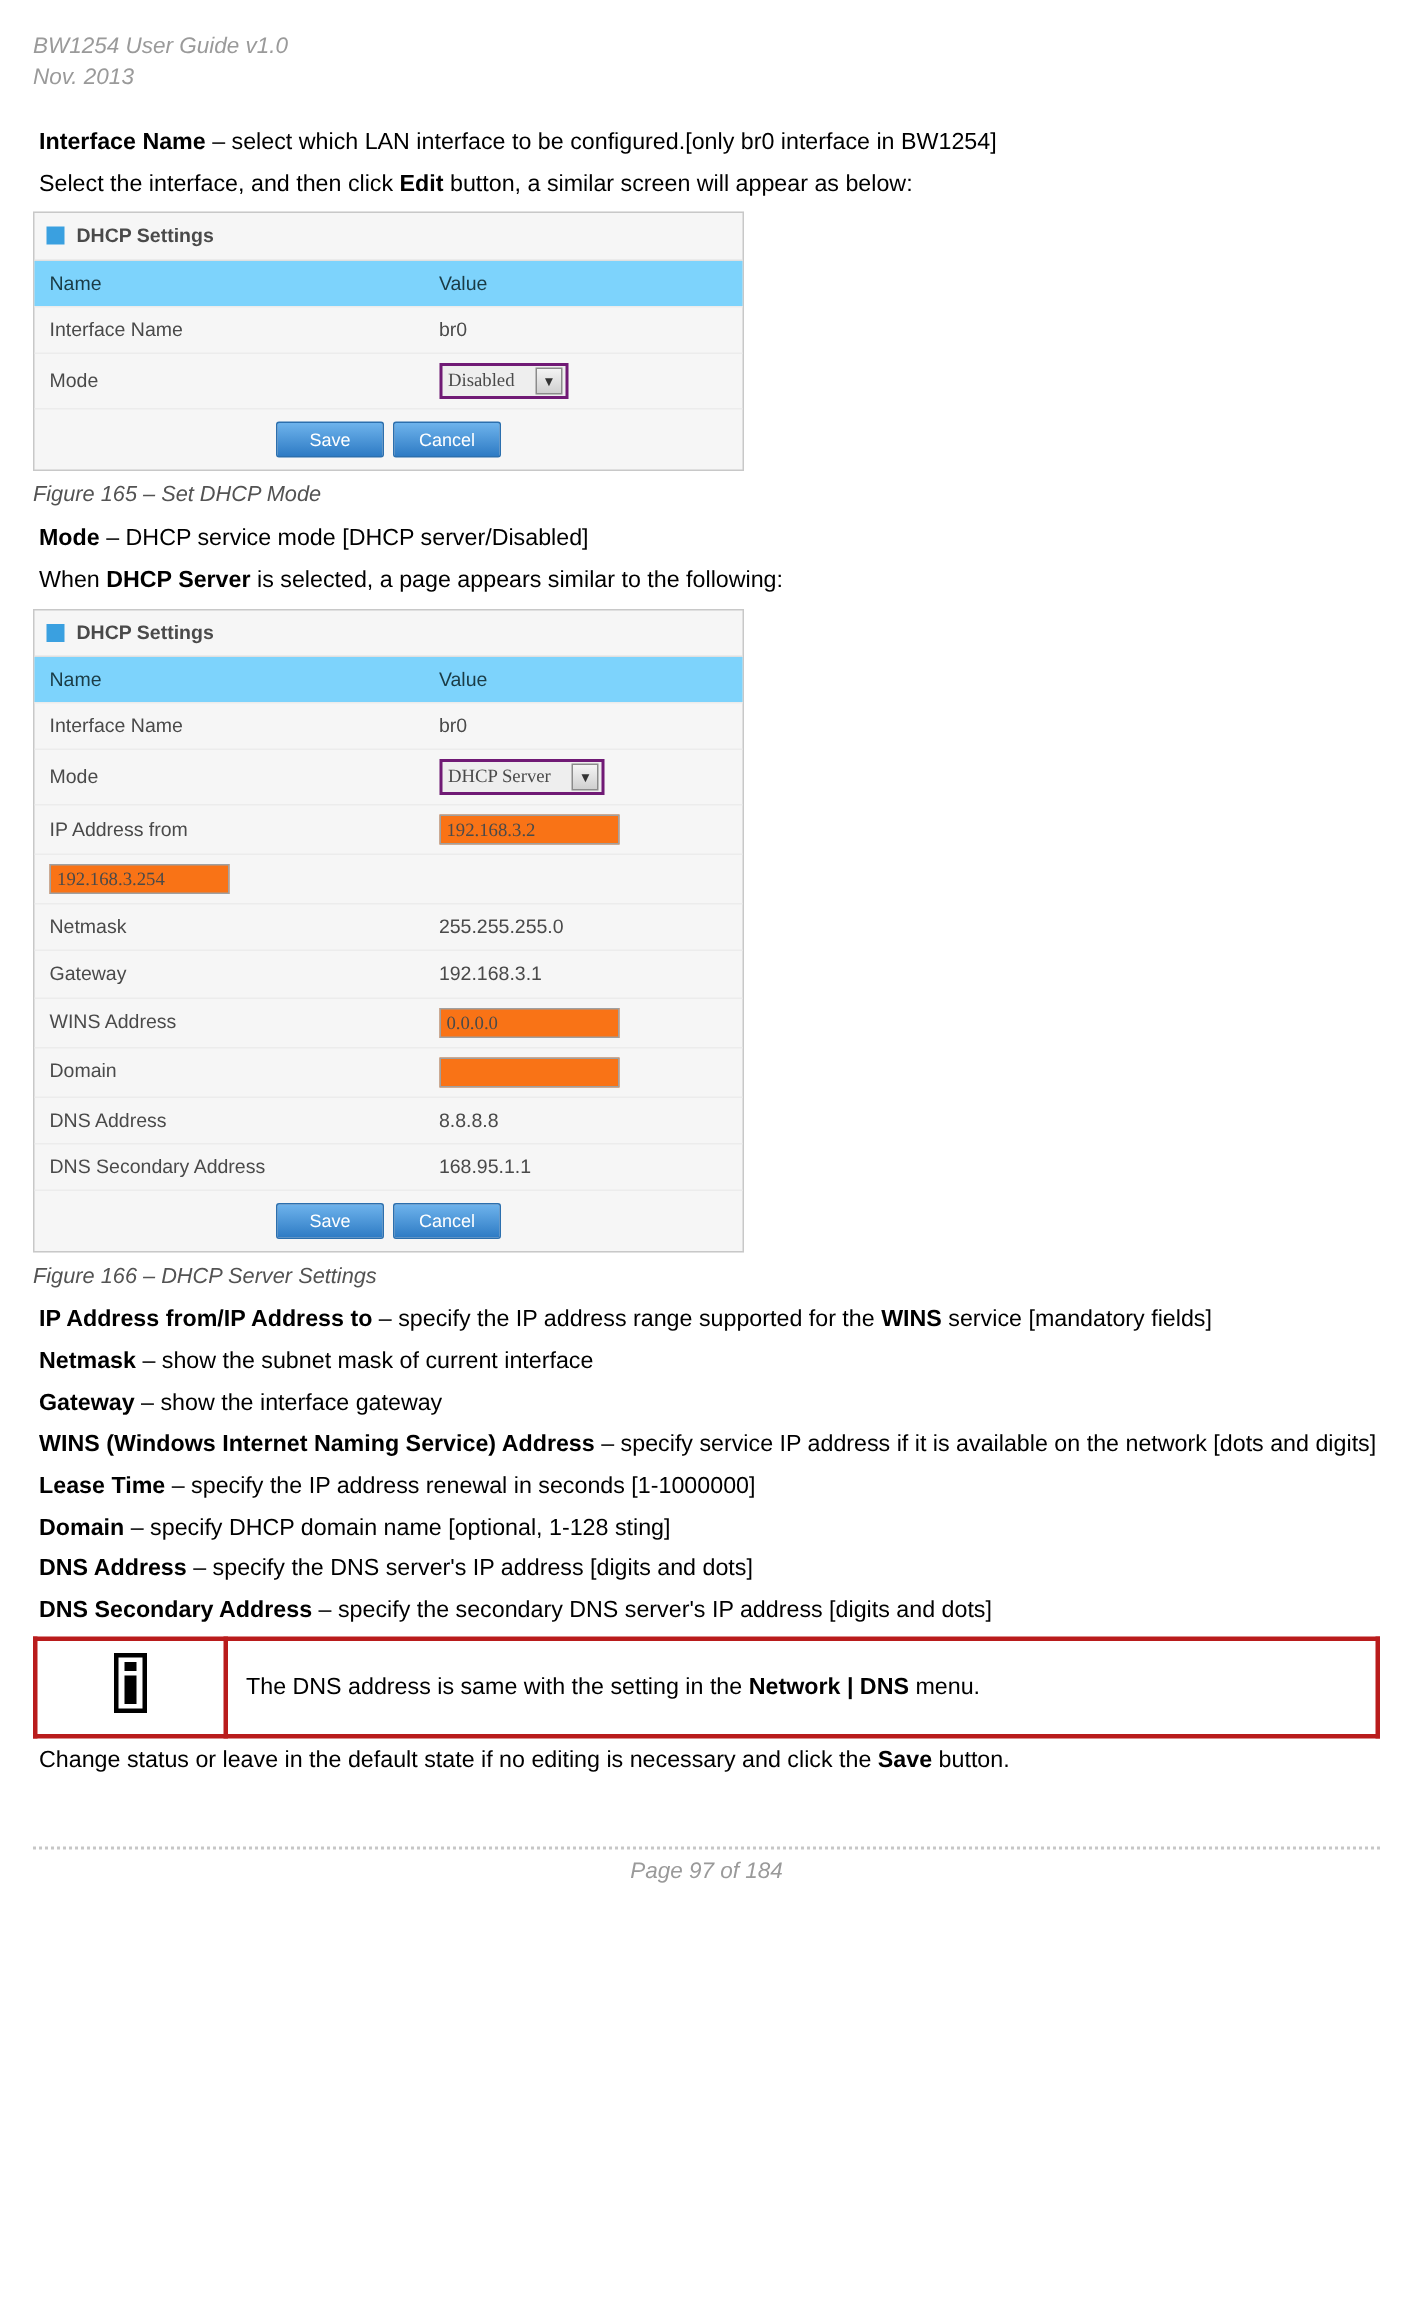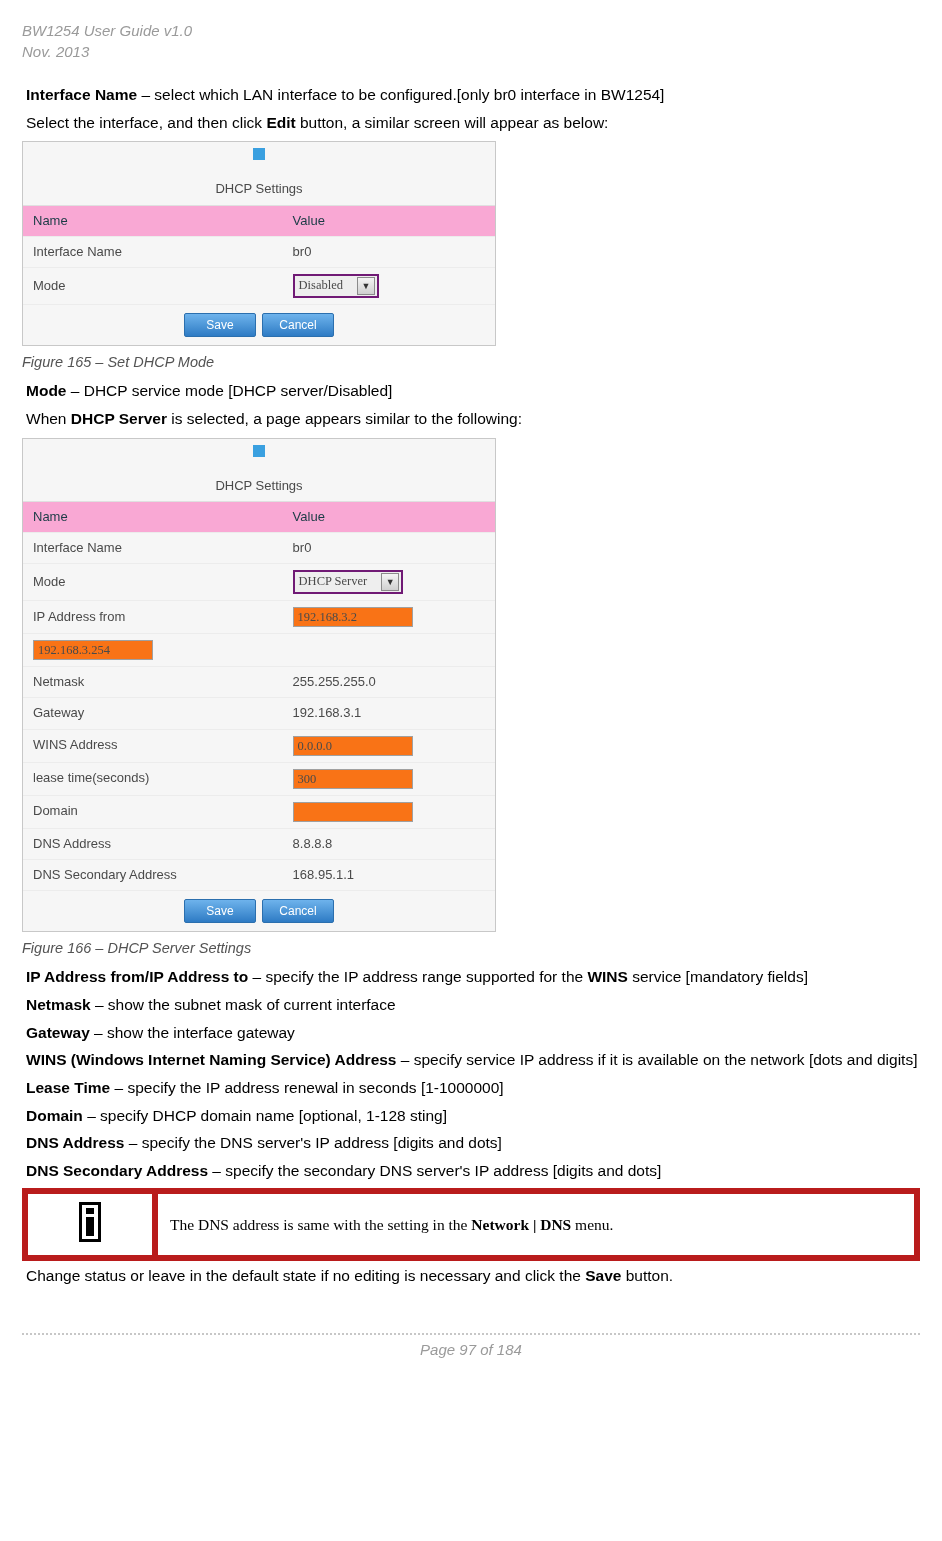--- a/index.html
+++ b/index.html
@@ -34,36 +34,35 @@
   .panel {
     border: 1px solid #c8c8c8;
     background: #f6f6f6;
     margin: 8px 0 4px 0;
   }
   .panel-165 { width: 472px; }
   .panel-166 { width: 472px; }
   .panel-title {
     display: flex;
     align-items: center;
-    gap: 20px;
+    gap: 8px;
     padding: 6px 8px;
-    font-weight: normal;
+    font-weight: bold;
     color: #4a4a4a;
     font-size: 13px;
     border-bottom: 1px solid #e0e0e0;
-    flex-direction: column;
   }
   .panel-title .sq {
     width: 12px; height: 12px;
     background: #3aa0e0;
     display: inline-block;
   }
   .columns-head {
     display: flex;
-    background: #f9a8d4;
+    background: #7dd3fc;
     font-size: 13px;
     color: #1a3b45;
   }
   .columns-head .cell-l,
   .row .cell-l {
     width: 55%;
     padding: 6px 10px;
     box-sizing: border-box;
   }
   .columns-head .cell-r,
@@ -127,25 +126,24 @@
     line-height:22px;
     border-radius: 2px;
   }
   
   .info-table {
     border-collapse: collapse;
     width: 100%;
     margin: 4px 0 4px 0;
   }
   .info-table td {
-    border: 6px solid #b91c1c;
+    border: 3px solid #b91c1c;
     vertical-align: middle;
     padding: 8px 12px;
     height: 42px;
-    font-family: Liberation Serif, serif;
   }
   .info-icon-cell {
     width: 100px;
     text-align: center;
   }
   .info-icon {
     display:inline-block;
     border: 3px solid #000;
     width: 16px; height: 34px;
     position: relative;
@@ -266,26 +264,20 @@
     <div class="cell-r">255.255.255.0</div>
   </div>
   <div class="row">
     <div class="cell-l">Gateway</div>
     <div class="cell-r">192.168.3.1</div>
   </div>
   <div class="row">
     <div class="cell-l">WINS Address</div>
     <div class="cell-r">
         <span class="input-box">0.0.0.0</span>
-      </div>
-  </div>
-  <div class="row">
-    <div class="cell-l">lease time(seconds)</div>
-    <div class="cell-r">
-        <span class="input-box">300</span>
       </div>
   </div>
   <div class="row">
     <div class="cell-l">Domain</div>
     <div class="cell-r">
         <span class="input-box"></span>
       </div>
   </div>
   <div class="row">
     <div class="cell-l">DNS Address</div>

